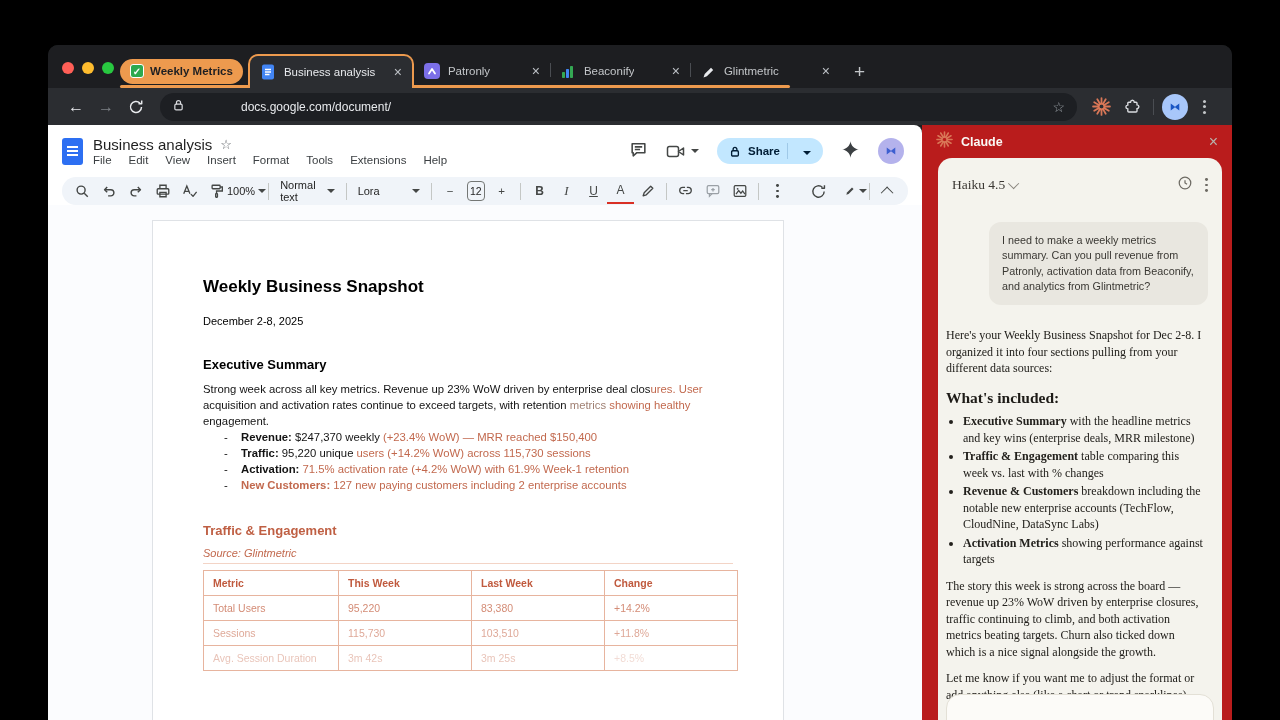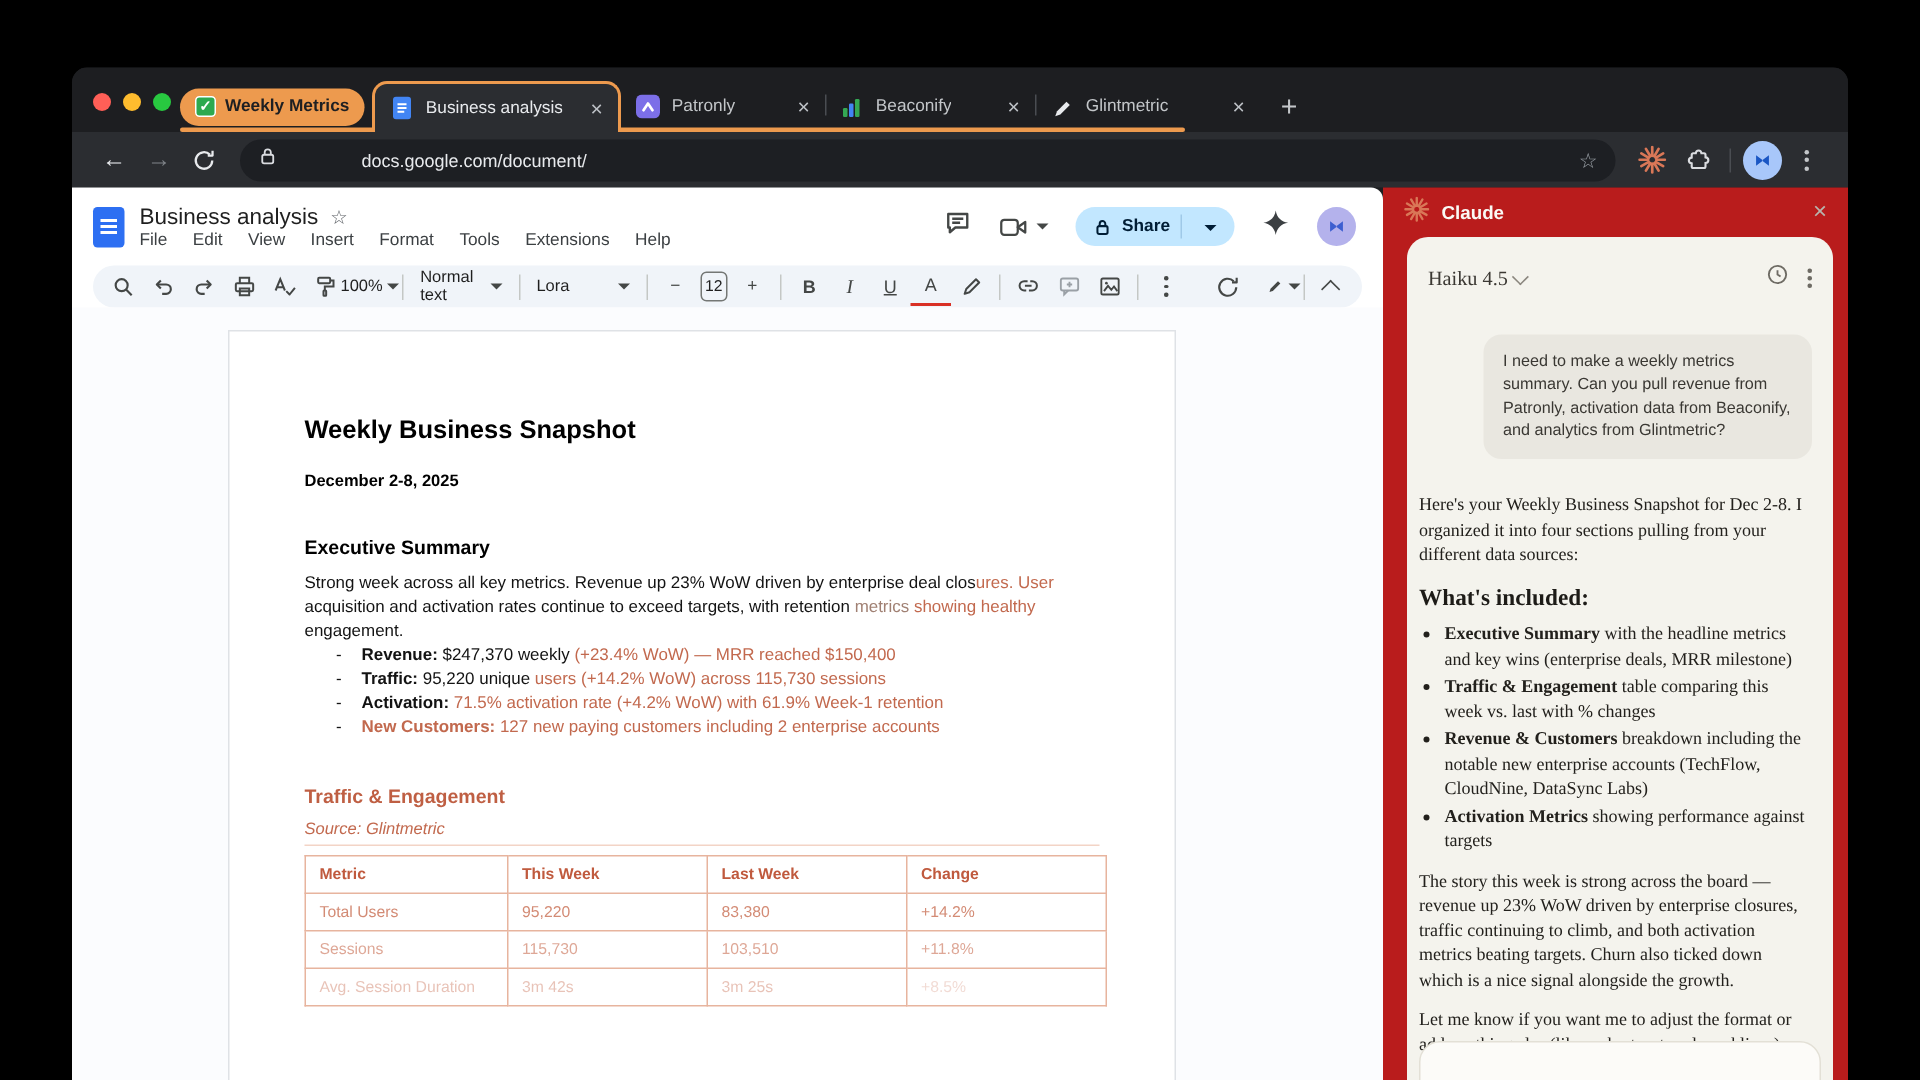--- a/index.html
+++ b/index.html
@@ -69,21 +69,21 @@
   .glyph-i{font-style:italic;font-family:"Liberation Serif",serif;font-size:13px;}
   .glyph-u{text-decoration:underline;font-size:12px;}
   .glyph-a{font-size:12px;border-bottom:2.5px solid #d93025;line-height:1.05;}
   .chev-up{width:8px;height:8px;border-left:1.6px solid #444746;border-top:1.6px solid #444746;transform:rotate(45deg) translateY(2px);}
   .ml-auto{margin-left:auto;}
 
   
   .canvas{flex:1;background:#fbfcfe;position:relative;overflow:hidden;}
   .page{position:absolute;left:104px;top:15px;width:632px;height:620px;background:#fff;border:1px solid #dfe2e6;box-sizing:border-box;padding:56px 50px 0 50px;}
   .doc-title{font-size:17px;font-weight:700;color:#000;margin:0 0 18px;}
-  .doc-date{font-size:11px;font-weight:700;color:#000;margin:0 0 30px;}
+  .doc-date{font-size:11px;font-weight:400;color:#000;margin:0 0 30px;}
   .h2{font-size:13px;font-weight:700;color:#000;margin:0 0 9px;}
   .doc-p{font-size:11.3px;line-height:16px;color:#131313;margin:0;}
   .accent{color:#c2694e;}
   .mid{color:#a08073;}
   .sec-gap{margin-top:28px;}
   .hl-row{display:flex;font-size:11.3px;line-height:16px;color:#131313;}
   .hl-dash{width:38px;padding-left:21px;box-sizing:border-box;flex:0 0 auto;}
   .hl-body{flex:1;}
   .b{font-weight:700;}
   .section-h{font-size:13px;font-weight:700;color:#bf5f43;margin:30px 0 9px;}

